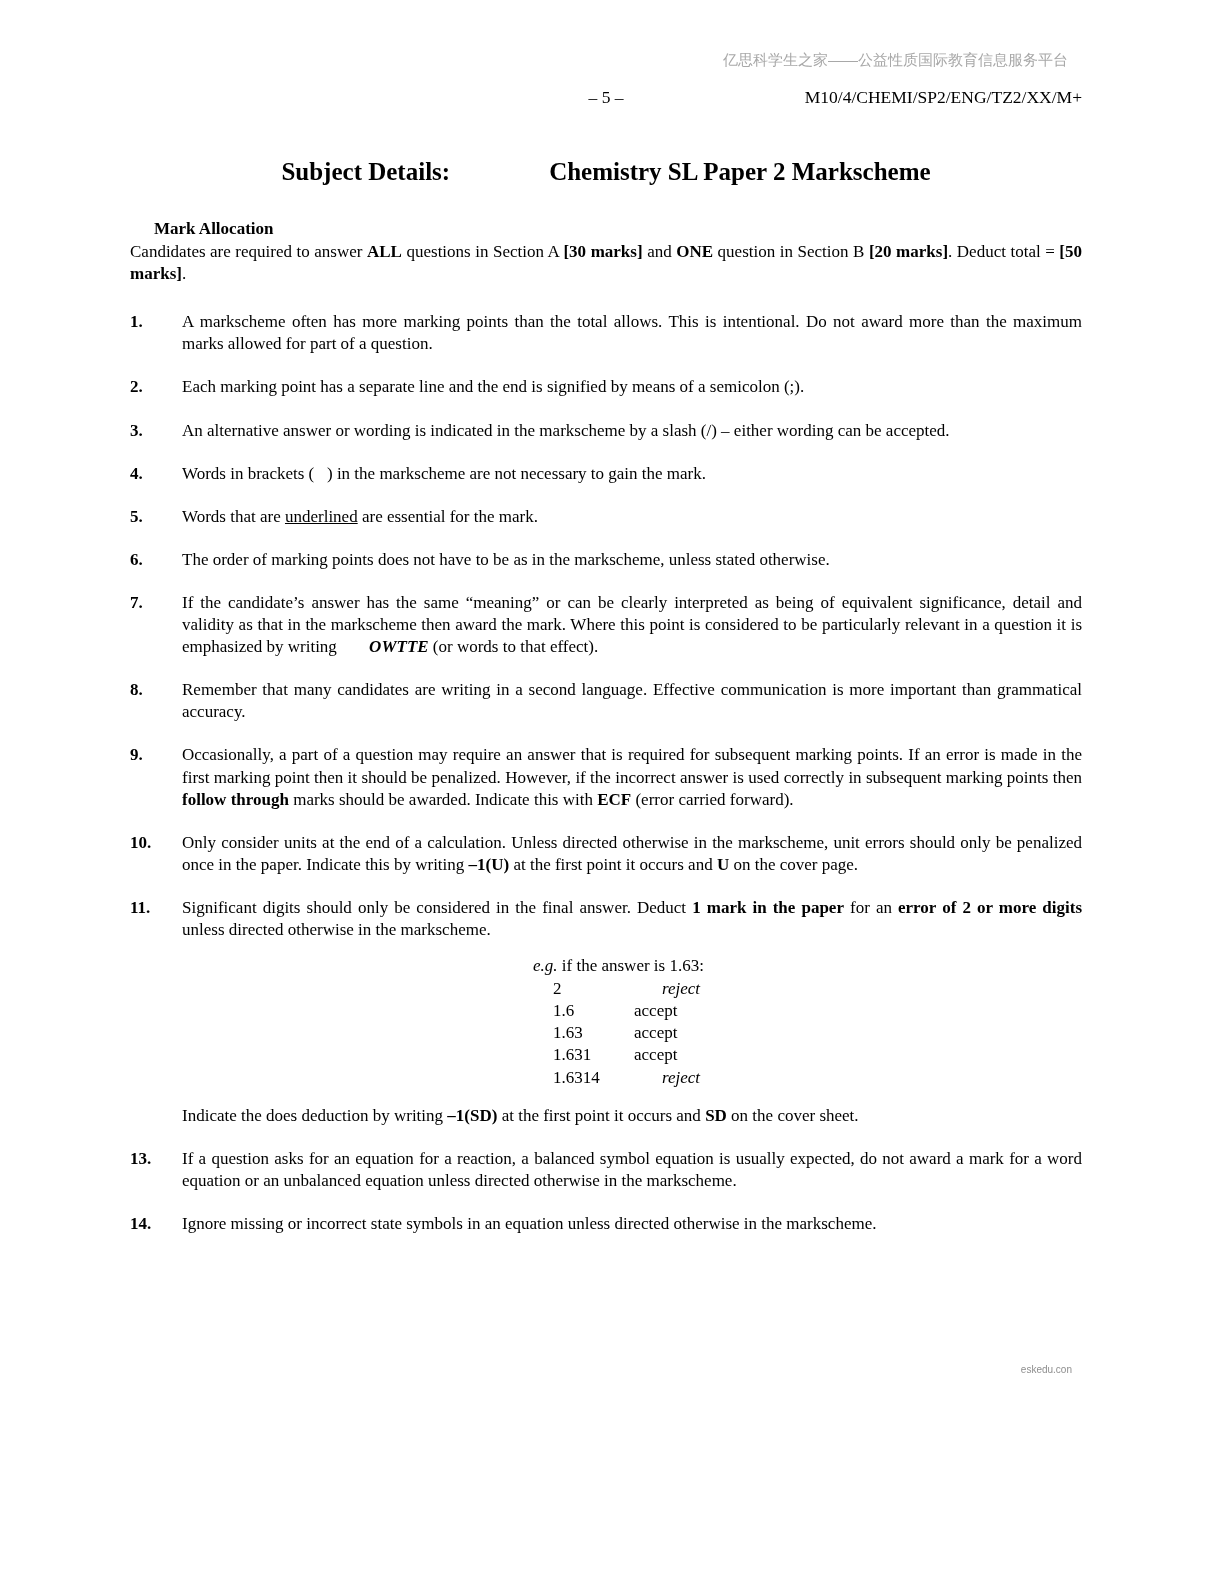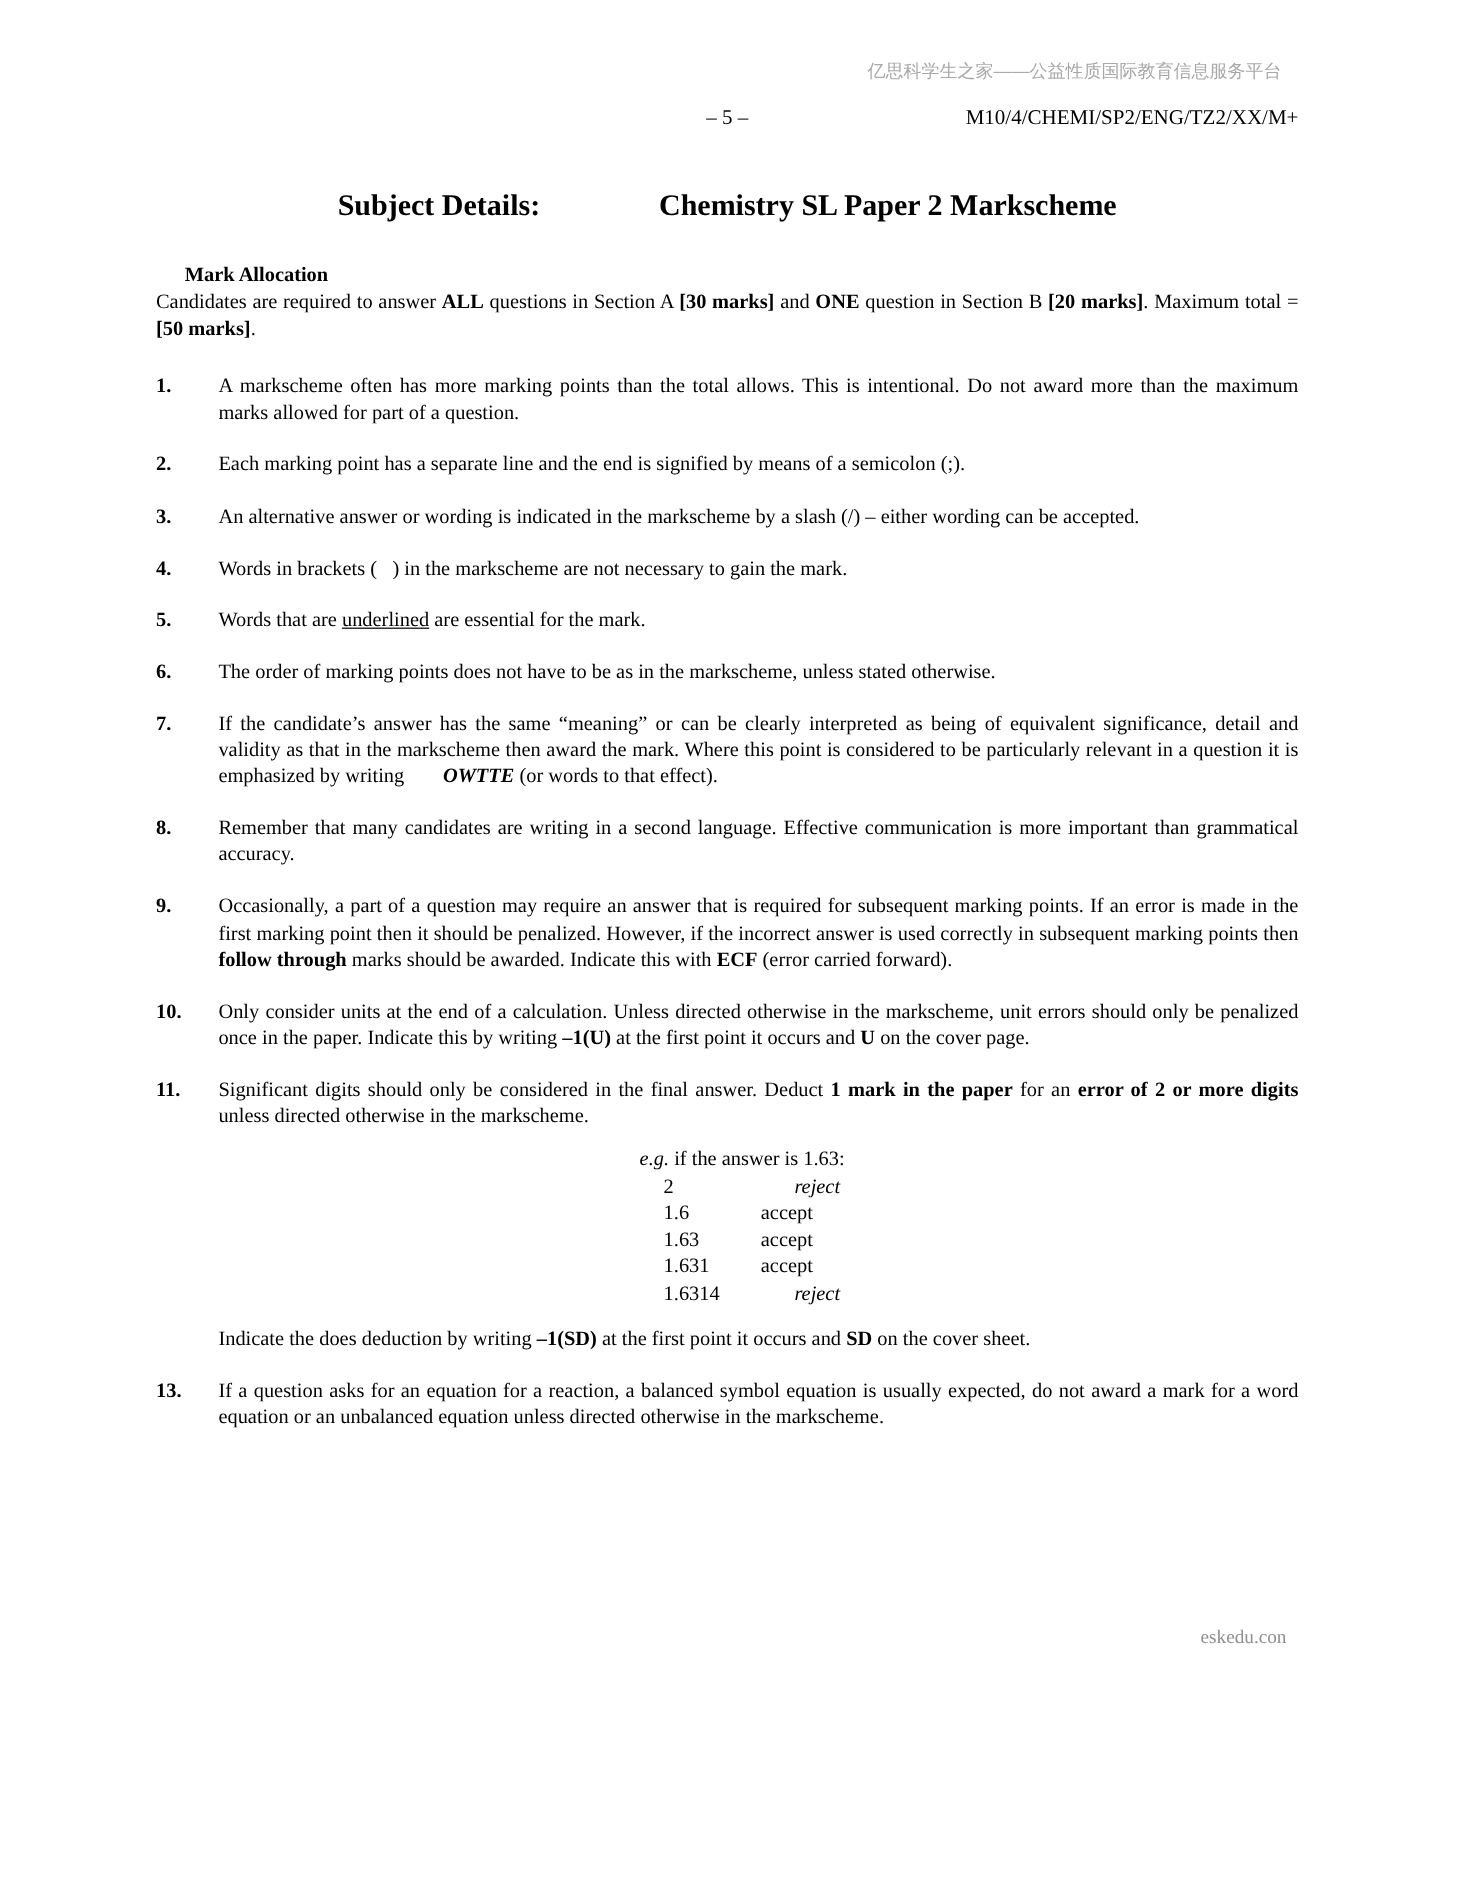--- a/index.html
+++ b/index.html
@@ -29,21 +29,21 @@
   .seg-b { font-weight:bold; }
   .seg-i { font-style:italic;margin-left:28px; }
   .seg-u { text-decoration:underline; }
   .example { margin:14px 0 2px 323px; }
   .ex-intro { margin-bottom:1px; }
   .ex-row { display:flex; margin-left:48px; }
   .ex-val { width:81px; }
   .item-note { margin-top:16px; text-align:justify; }
   .footer-mark {
     position:absolute; right:152px; bottom:80px;
-    font-family:Liberation Serif, serif; font-size:16px; color:#8e8e8e;
+    font-family:Liberation Sans, sans-serif; font-size:10px; color:#8e8e8e;
   }
 </style>
 </head>
 <body>
 
 <div class="page">
   <div class="inner">
 
     <div class="watermark">亿思科学生之家——公益性质国际教育信息服务平台</div>
 
@@ -51,21 +51,21 @@
       <span class="page-num">– 5 –</span>
       <span class="paper-code">M10/4/CHEMI/SP2/ENG/TZ2/XX/M+</span>
     </div>
 
     <div class="title-row">
       <span class="title-label">Subject Details:</span><span class="title-main">Chemistry SL Paper 2 Markscheme</span>
     </div>
 
     <div class="section-heading">Mark Allocation</div>
 
-    <p class="intro"><span>Candidates are required to answer </span><span class="seg-b">ALL</span><span> questions in Section A </span><span class="seg-b">[30 marks]</span><span> and </span><span class="seg-b">ONE</span><span> question in Section B </span><span class="seg-b">[20 marks]</span><span>.  Maximum total = </span><span class="seg-b">[50 marks]</span><span>.</span></p>
+    <p class="intro"><span>Candidates are required to answer </span><span class="seg-b">ALL</span><span> questions in Section A </span><span class="seg-b">[30 marks]</span><span> and </span><span class="seg-b">ONE</span><span> question in Section B </span><span class="seg-b">[20 marks]</span><span>.  Deduct total = </span><span class="seg-b">[50 marks]</span><span>.</span></p>
 
     <div class="items" id="items-list">
         <div class="item">
           <div class="item-num">1.</div>
           <div class="item-body"><span>A markscheme often has more marking points than the total allows.  This is intentional.  Do not award more than the maximum marks allowed for part of a question.</span></div>
         </div>
         <div class="item">
           <div class="item-num">2.</div>
           <div class="item-body"><span>Each marking point has a separate line and the end is signified by means of a semicolon (;).</span></div>
         </div>
@@ -124,18 +124,22 @@
               <div class="ex-row">
                 <span class="ex-val">1.6314</span>
                 <span class="ex-verdict seg-i">reject</span>
               </div>
             </div><p class="item-note"><span>Indicate the does deduction by writing </span><span class="seg-b">–1(SD)</span><span> at the first point it occurs and </span><span class="seg-b">SD</span><span> on the cover sheet.</span></p></div>
         </div>
         <div class="item">
           <div class="item-num">13.</div>
           <div class="item-body"><span>If a question asks for an equation for a reaction, a balanced symbol equation is usually expected, do not award a mark for a word equation or an unbalanced equation unless directed otherwise in the markscheme.</span></div>
         </div>
+        <div class="item">
+          <div class="item-num">14.</div>
+          <div class="item-body"><span>Ignore missing or incorrect state symbols in an equation unless directed otherwise in the markscheme.</span></div>
+        </div>
       </div>
 
   </div>
 
   <div class="footer-mark">eskedu.con</div>
 </div>
 
 </body></html>

